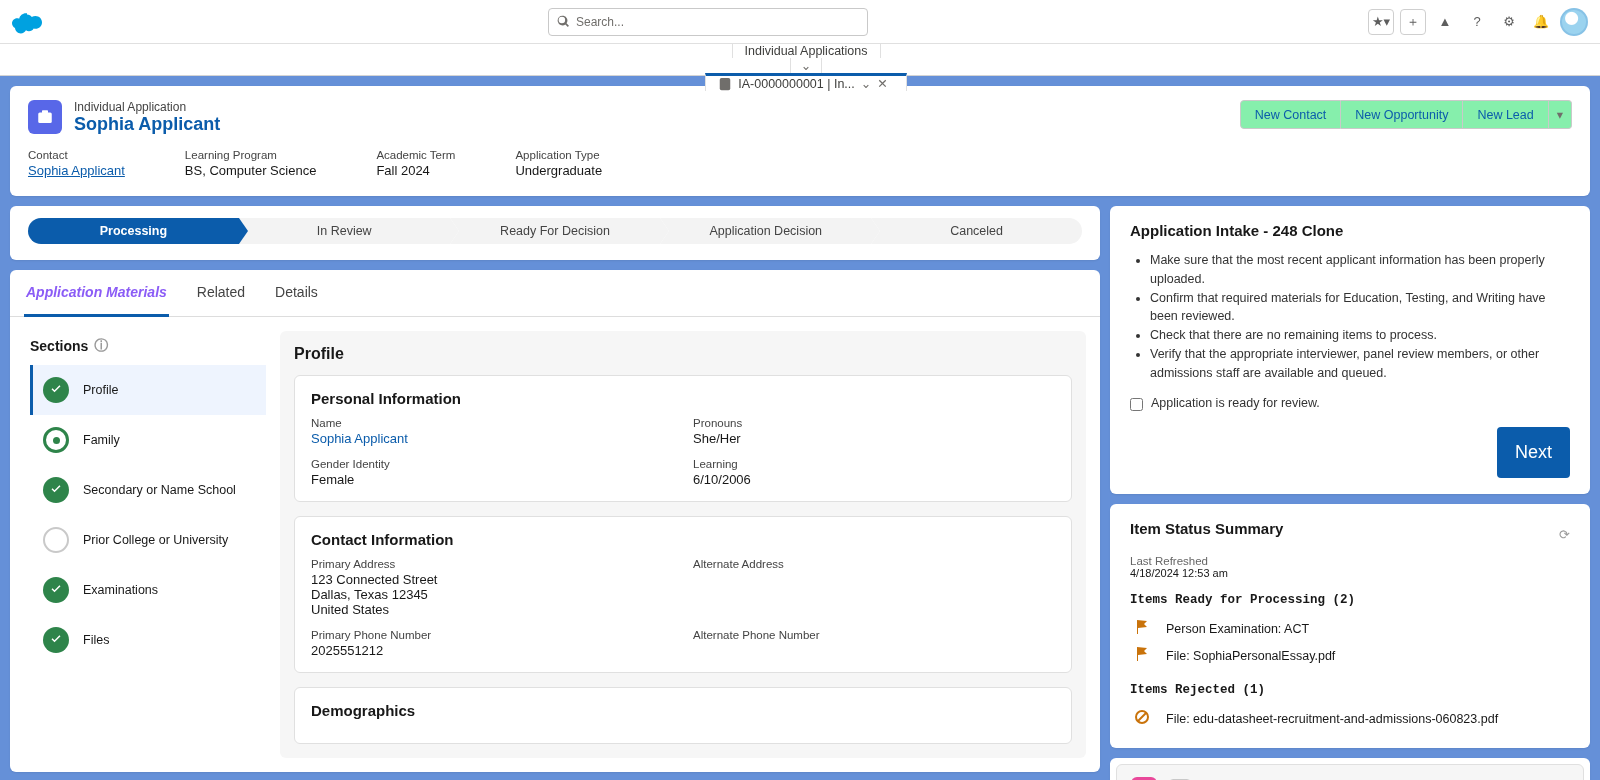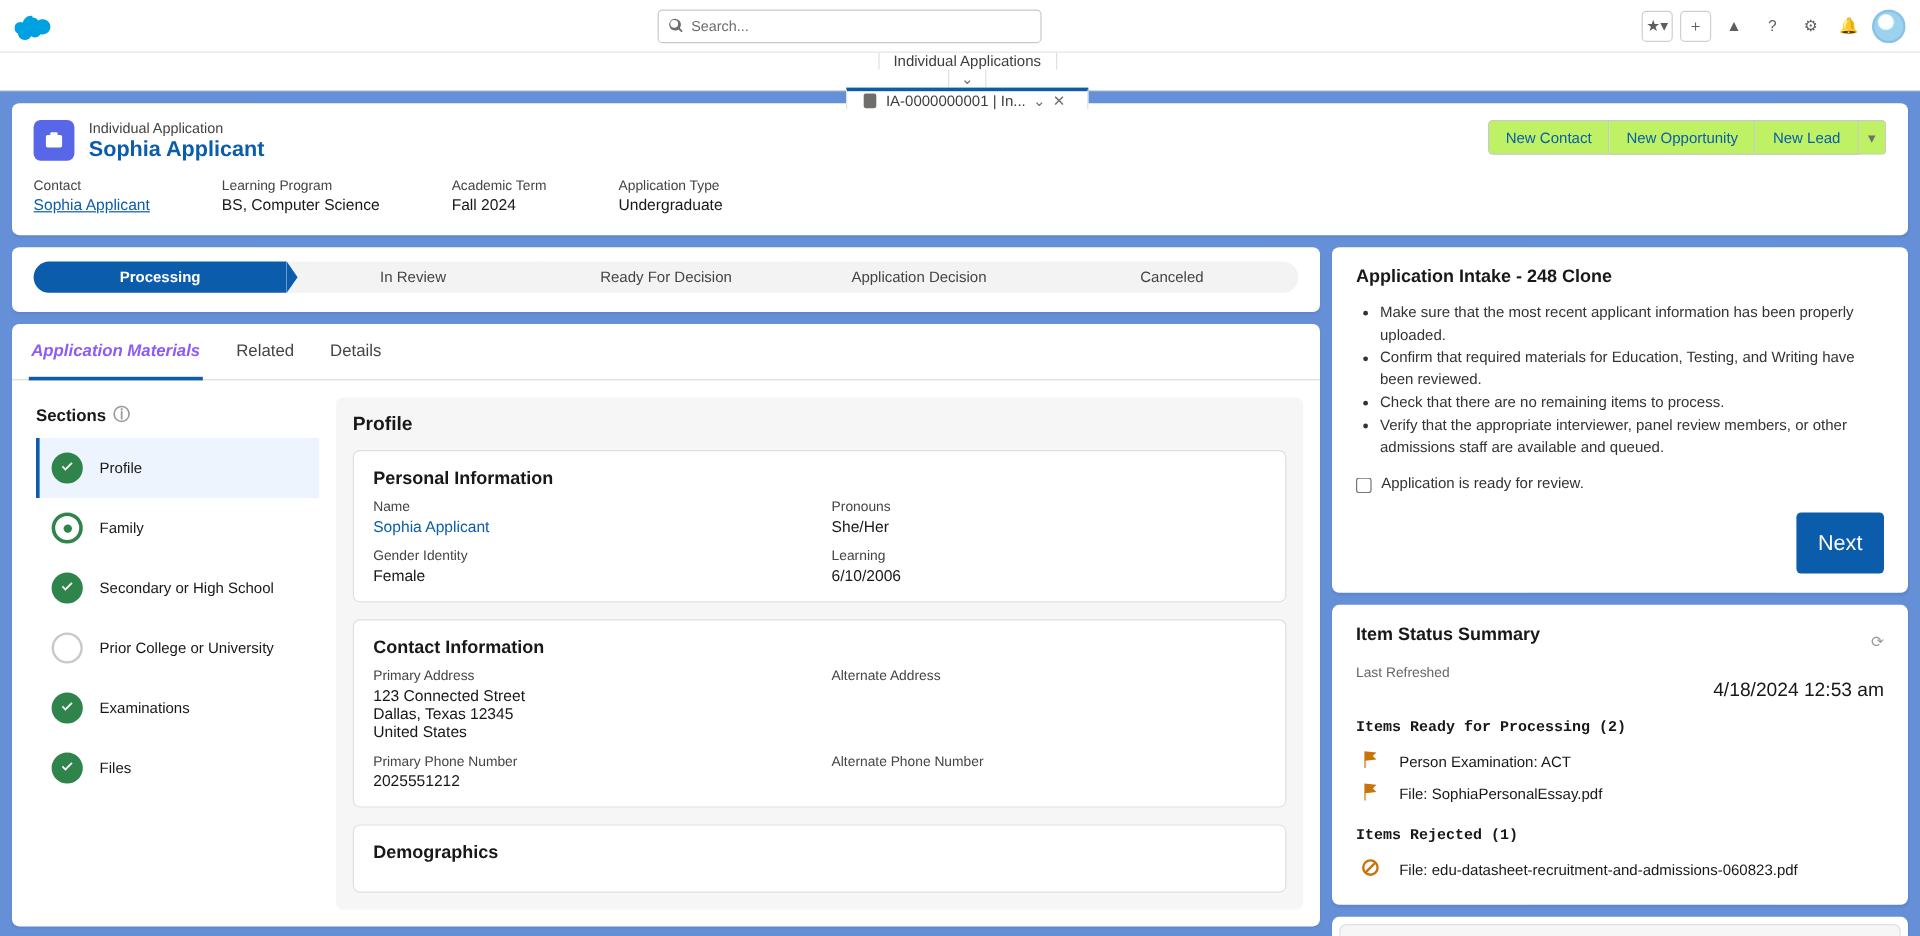--- a/index.html
+++ b/index.html
@@ -24,21 +24,21 @@
 .close-x { color:#706e6b; }
 .content-wrap { background:#6590d8; padding:10px; min-height:calc(780px - 76px);}
 .panel { background:#fff; border-radius:6px; box-shadow:0 1px 2px rgba(0,0,0,0.08); }
 .header-panel { padding:14px 18px 18px; }
 .hp-top { display:flex; align-items:flex-start; justify-content:space-between; }
 .hp-left { display:flex; align-items:flex-start; gap:12px;}
 .rec-icon { width:34px; height:34px; background:#5867e8; border-radius:6px; display:flex; align-items:center; justify-content:center; color:#fff; }
 .rec-type { font-size:12px; color:#444; }
 .rec-title { font-size:18px; font-weight:700; color:#0b5cab; cursor:pointer; }
 .hp-actions { display:flex; }
-.hp-actions .act-btn { border:1px solid #c9c9c9; background:#bef264; color:#0b5cab; padding:6px 14px; font-size:12.5px; cursor:pointer; }
+.hp-actions .act-btn { border:1px solid #c9c9c9; background:#86efac; color:#0b5cab; padding:6px 14px; font-size:12.5px; cursor:pointer; }
 .hp-actions .act-btn:first-child { border-radius:4px 0 0 4px; }
 .hp-actions .act-btn:nth-child(3) { }
 .hp-actions .act-btn:not(:first-child){ border-left:none; }
 .hp-actions .act-menu { border-radius:0 4px 4px 0; padding:6px 8px; color:#706e6b;}
 .hp-fields { display:flex; gap:60px; margin-top:14px; }
 .hp-field .fl { font-size:11.5px; color:#444; margin-bottom:2px;}
 .hp-field .fv { font-size:13px; color:#181818;}
 .hp-field .fv.link { color:#0b5cab; text-decoration:underline; cursor:pointer;}
 .body-cols { display:flex; gap:10px; margin-top:10px; }
 .left-col { flex:1 1 66%; display:flex; flex-direction:column; gap:10px;}
@@ -80,21 +80,21 @@
 .right-panel h3 { font-size:15px; font-weight:700; margin-bottom:12px;}
 .bullets { list-style:disc; padding-left:20px; font-size:12.5px; color:#333; line-height:1.5; margin-bottom:14px;}
 .cb-row { display:flex; align-items:flex-start; gap:8px; font-size:12.5px; color:#333; margin-bottom:16px;}
 .cb-row input { margin-top:2px;}
 .next-row { display:flex; justify-content:flex-end;}
 .next-btn { background:#0b5cab; color:#fff; border:none; border-radius:4px; padding:15px 18px; font-size:18px; cursor:pointer;}
 .iss-head { display:flex; justify-content:space-between; align-items:center;}
 .iss-head h3 { font-size:15px; font-weight:700;}
 .refresh { color:#9a9a9a; cursor:pointer;}
 .iss-sub { font-size:11.5px; color:#666; margin-top:6px;}
-.iss-sub .ts { font-size:16px; color:#181818;text-align:right;}
+.iss-sub .ts { font-size:11px; color:#181818;}
 .iss-section { font-size:12.5px; font-weight:700; margin:14px 0 8px;font-family:Liberation Mono, monospace;}
 .iss-item { display:flex; align-items:center; gap:16px; padding:4px 0 4px 4px; font-size:12.5px;}
 .flag { color:#c9730b;}
 .reject { color:#c9730b;}
 .app-reviews { background:#f6f6f6; border:1px solid #e0e0e0; border-radius:6px; padding:12px 14px; display:flex; align-items:center; gap:12px;}
 .app-reviews .ricon { width:26px; height:26px; background:#e9489a; border-radius:6px; display:flex; align-items:center; justify-content:center; color:#fff;}
 .app-reviews h4 { font-size:14px; font-weight:700; flex:1;}
 .expand { border:1px solid #c9c9c9; width:22px; height:22px; border-radius:4px; display:flex; align-items:center; justify-content:center; background:#fff; cursor:pointer; color:#706e6b;}
 </style>
 </head>
@@ -232,21 +232,21 @@
                 <div class="sec-item">
                   <div class="sec-icon pending"></div>
                   <div class="sec-label">Family</div>
                 </div>
                 <div class="sec-item">
                   <div class="sec-icon done">
                     <svg width="12" height="12" viewBox="0 0 16 16" fill="currentColor">
                       <path d="M6 11L2 7l1.4-1.4L6 8.2l6.6-6.6L14 3z"></path>
                     </svg>
                   </div>
-                  <div class="sec-label">Secondary or High School</div>
+                  <div class="sec-label">Secondary or Name School</div>
                 </div>
                 <div class="sec-item">
                   <div class="sec-icon empty"></div>
                   <div class="sec-label">Prior College or University</div>
                 </div>
                 <div class="sec-item">
                   <div class="sec-icon done">
                     <svg width="12" height="12" viewBox="0 0 16 16" fill="currentColor">
                       <path d="M6 11L2 7l1.4-1.4L6 8.2l6.6-6.6L14 3z"></path>
                     </svg>

